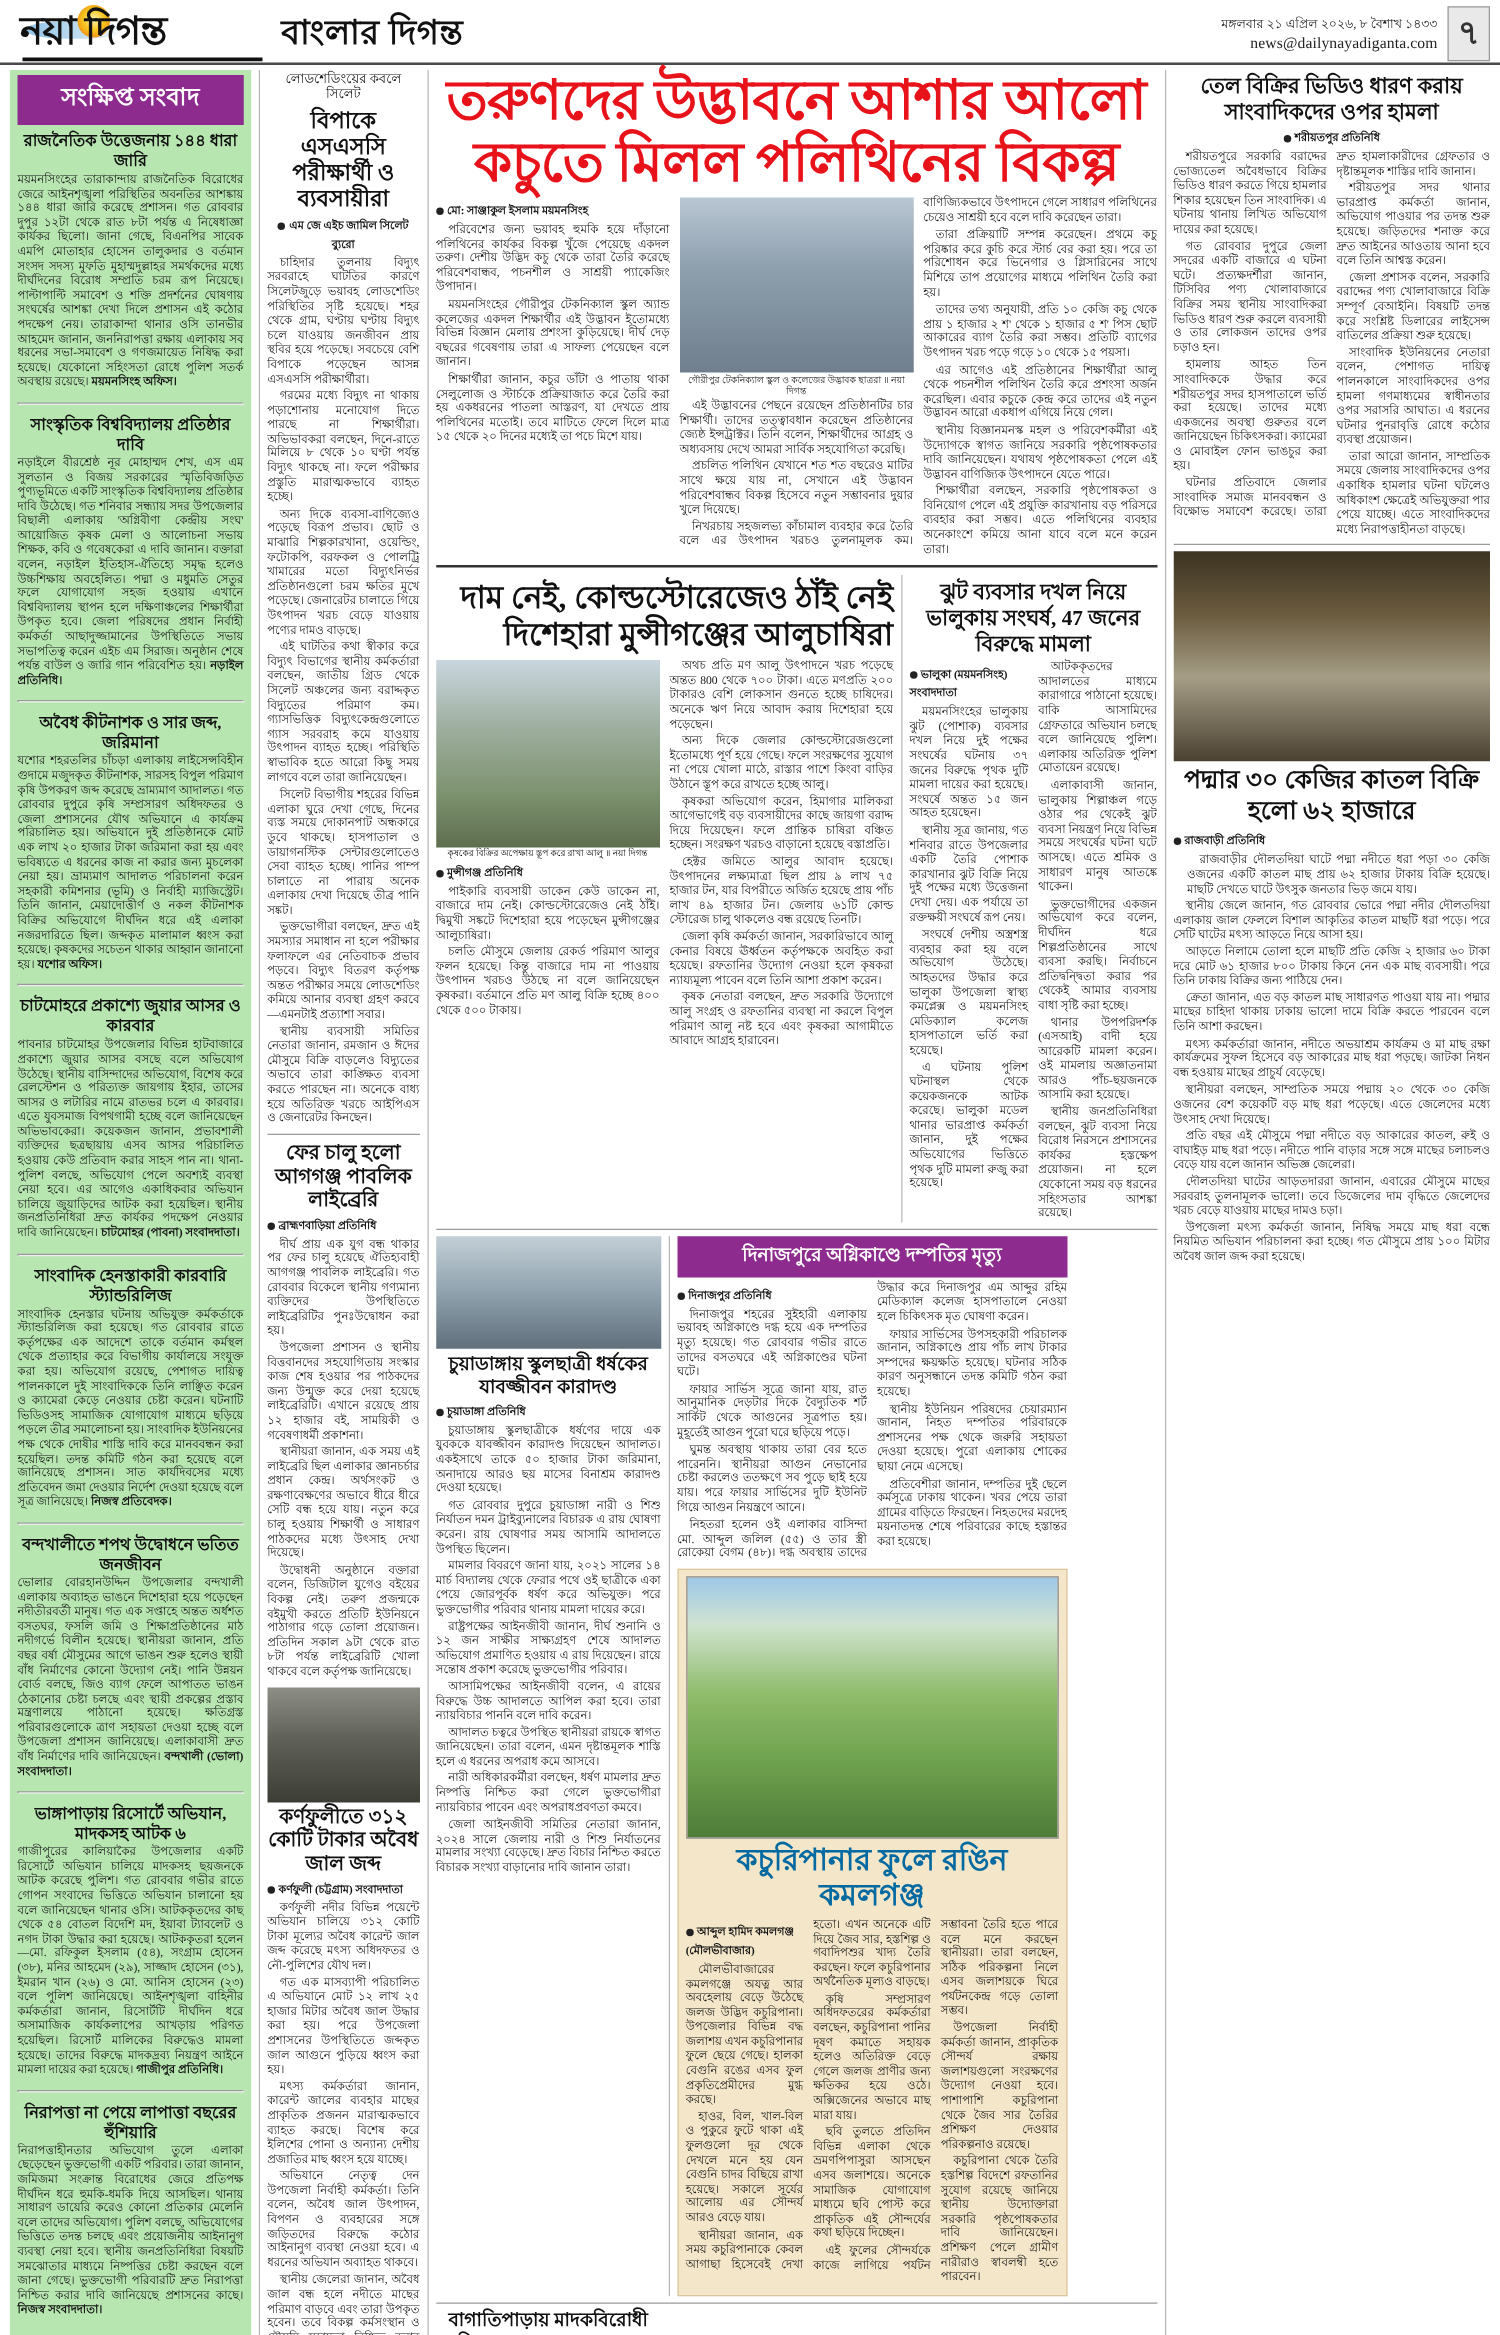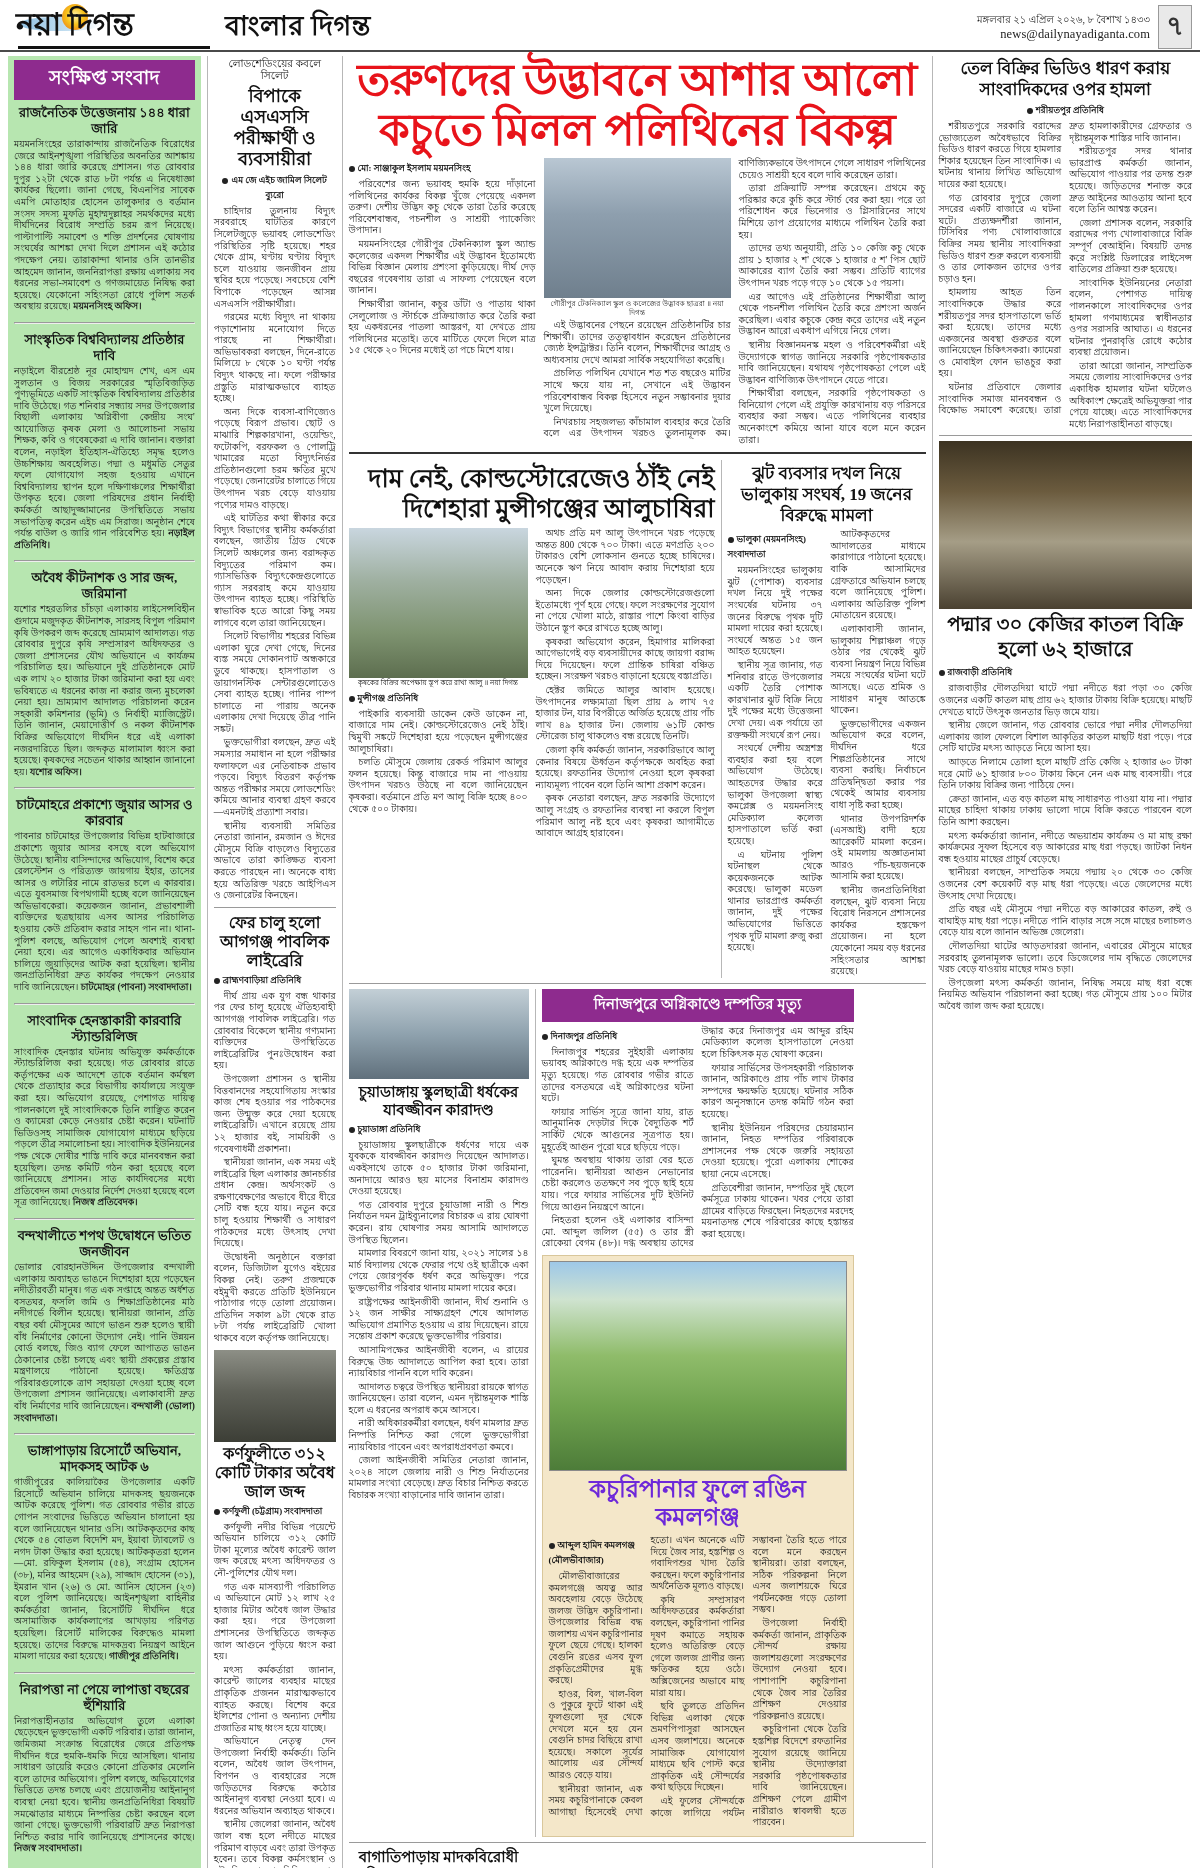--- a/index.html
+++ b/index.html
@@ -172,21 +172,21 @@
     background: #8e2b8e; color: #fff; text-align: center;
     font-weight: 700; font-size: 15px; padding: 3px 4px 5px 4px;
   }
   .cream-box {
     background: #f4e7c9;
     border: 1px solid #d9c79b;
     padding: 5px 6px 7px 6px;
   }
   .cream-head {
     font-weight: 700; text-align: center; font-size: 24px; line-height: 28px;
-    color: #6d28d9; margin: 4px 0 4px 0;
+    color: #0369a1; margin: 4px 0 4px 0;
   }
   .two-col { column-count: 2; column-gap: 8px; }
   .three-col { column-count: 3; column-gap: 8px; }
 </style>
 </head>
 <body>
 
 <div class="page">
 
   <div class="masthead">
@@ -347,21 +347,21 @@
               <p class="indent" style="margin:0 0 2px 0">হেক্টর জমিতে আলুর আবাদ হয়েছে। উৎপাদনের লক্ষ্যমাত্রা ছিল প্রায় ৯ লাখ ৭৫ হাজার টন, যার বিপরীতে অর্জিত হয়েছে প্রায় পাঁচ লাখ ৪৯ হাজার টন। জেলায় ৬১টি কোল্ড স্টোরেজ চালু থাকলেও বন্ধ রয়েছে তিনটি।</p>
               <p class="indent" style="margin:0 0 2px 0">জেলা কৃষি কর্মকর্তা জানান, সরকারিভাবে আলু কেনার বিষয়ে ঊর্ধ্বতন কর্তৃপক্ষকে অবহিত করা হয়েছে। রফতানির উদ্যোগ নেওয়া হলে কৃষকরা ন্যায্যমূল্য পাবেন বলে তিনি আশা প্রকাশ করেন।</p>
               <p class="indent" style="margin:0 0 2px 0">কৃষক নেতারা বলছেন, দ্রুত সরকারি উদ্যোগে আলু সংগ্রহ ও রফতানির ব্যবস্থা না করলে বিপুল পরিমাণ আলু নষ্ট হবে এবং কৃষকরা আগামীতে আবাদে আগ্রহ হারাবেন।</p>
             </div>
           </div>
         </div>
 
         <div class="vrule"></div>
 
         <div style="width:198px">
-          <div class="sub-head-sm" style="font-size:17px;line-height:21px">ঝুট ব্যবসার দখল নিয়ে ভালুকায় সংঘর্ষ, 19 জনের বিরুদ্ধে মামলা</div>
+          <div class="sub-head-sm" style="font-size:17px;line-height:21px">ঝুট ব্যবসার দখল নিয়ে ভালুকায় সংঘর্ষ, 47 জনের বিরুদ্ধে মামলা</div>
           <div class="two-col">
             <div class="byline"><span class="dot"></span><span>ভালুকা (ময়মনসিংহ) সংবাদদাতা</span></div>
             <div class="bodytext">
               <p class="indent" style="margin:0 0 2px 0">ময়মনসিংহের ভালুকায় ঝুট (পোশাক) ব্যবসার দখল নিয়ে দুই পক্ষের সংঘর্ষের ঘটনায় ৩৭ জনের বিরুদ্ধে পৃথক দুটি মামলা দায়ের করা হয়েছে। সংঘর্ষে অন্তত ১৫ জন আহত হয়েছেন।</p>
               <p class="indent" style="margin:0 0 2px 0">স্থানীয় সূত্র জানায়, গত শনিবার রাতে উপজেলার একটি তৈরি পোশাক কারখানার ঝুট বিক্রি নিয়ে দুই পক্ষের মধ্যে উত্তেজনা দেখা দেয়। এক পর্যায়ে তা রক্তক্ষয়ী সংঘর্ষে রূপ নেয়।</p>
               <p class="indent" style="margin:0 0 2px 0">সংঘর্ষে দেশীয় অস্ত্রশস্ত্র ব্যবহার করা হয় বলে অভিযোগ উঠেছে। আহতদের উদ্ধার করে ভালুকা উপজেলা স্বাস্থ্য কমপ্লেক্স ও ময়মনসিংহ মেডিক্যাল কলেজ হাসপাতালে ভর্তি করা হয়েছে।</p>
               <p class="indent" style="margin:0 0 2px 0">এ ঘটনায় পুলিশ ঘটনাস্থল থেকে কয়েকজনকে আটক করেছে। ভালুকা মডেল থানার ভারপ্রাপ্ত কর্মকর্তা জানান, দুই পক্ষের অভিযোগের ভিত্তিতে পৃথক দুটি মামলা রুজু করা হয়েছে।</p>
               <p class="indent" style="margin:0 0 2px 0">আটককৃতদের আদালতের মাধ্যমে কারাগারে পাঠানো হয়েছে। বাকি আসামিদের গ্রেফতারে অভিযান চলছে বলে জানিয়েছে পুলিশ। এলাকায় অতিরিক্ত পুলিশ মোতায়েন রয়েছে।</p>
               <p class="indent" style="margin:0 0 2px 0">এলাকাবাসী জানান, ভালুকায় শিল্পাঞ্চল গড়ে ওঠার পর থেকেই ঝুট ব্যবসা নিয়ন্ত্রণ নিয়ে বিভিন্ন সময়ে সংঘর্ষের ঘটনা ঘটে আসছে। এতে শ্রমিক ও সাধারণ মানুষ আতঙ্কে থাকেন।</p>
               <p class="indent" style="margin:0 0 2px 0">ভুক্তভোগীদের একজন অভিযোগ করে বলেন, দীর্ঘদিন ধরে শিল্পপ্রতিষ্ঠানের সাথে ব্যবসা করছি। নির্বাচনে প্রতিদ্বন্দ্বিতা করার পর থেকেই আমার ব্যবসায় বাধা সৃষ্টি করা হচ্ছে।</p>
@@ -464,21 +464,21 @@
       </div>
 
       <hr class="rule">
 
       <div class="photo ph-fish" style="height:168px;margin-bottom:3px"></div>
 
       <div>
         <div class="colhead" style="font-size:20px;line-height:25px">পদ্মার ৩০ কেজির কাতল বিক্রি হলো ৬২ হাজারে</div>
         <div class="byline"><span class="dot"></span><span>রাজবাড়ী প্রতিনিধি</span></div>
         <div class="bodytext">
-          <p class="indent" style="margin:0 0 2px 0">রাজবাড়ীর দৌলতদিয়া ঘাটে পদ্মা নদীতে ধরা পড়া ৩০ কেজি ওজনের একটি কাতল মাছ প্রায় ৬২ হাজার টাকায় বিক্রি হয়েছে। মাছটি দেখতে ঘাটে উৎসুক জনতার ভিড় জমে যায়।</p>
+          <p class="indent" style="margin:0 0 2px 11px">রাজবাড়ীর দৌলতদিয়া ঘাটে পদ্মা নদীতে ধরা পড়া ৩০ কেজি ওজনের একটি কাতল মাছ প্রায় ৬২ হাজার টাকায় বিক্রি হয়েছে। মাছটি দেখতে ঘাটে উৎসুক জনতার ভিড় জমে যায়।</p>
           <p class="indent" style="margin:0 0 2px 0">স্থানীয় জেলে জানান, গত রোববার ভোরে পদ্মা নদীর দৌলতদিয়া এলাকায় জাল ফেললে বিশাল আকৃতির কাতল মাছটি ধরা পড়ে। পরে সেটি ঘাটের মৎস্য আড়তে নিয়ে আসা হয়।</p>
           <p class="indent" style="margin:0 0 2px 0">আড়তে নিলামে তোলা হলে মাছটি প্রতি কেজি ২ হাজার ৬০ টাকা দরে মোট ৬১ হাজার ৮০০ টাকায় কিনে নেন এক মাছ ব্যবসায়ী। পরে তিনি ঢাকায় বিক্রির জন্য পাঠিয়ে দেন।</p>
           <p class="indent" style="margin:0 0 2px 0">ক্রেতা জানান, এত বড় কাতল মাছ সাধারণত পাওয়া যায় না। পদ্মার মাছের চাহিদা থাকায় ঢাকায় ভালো দামে বিক্রি করতে পারবেন বলে তিনি আশা করছেন।</p>
           <p class="indent" style="margin:0 0 2px 0">মৎস্য কর্মকর্তারা জানান, নদীতে অভয়াশ্রম কার্যক্রম ও মা মাছ রক্ষা কার্যক্রমের সুফল হিসেবে বড় আকারের মাছ ধরা পড়ছে। জাটকা নিধন বন্ধ হওয়ায় মাছের প্রাচুর্য বেড়েছে।</p>
           <p class="indent" style="margin:0 0 2px 0">স্থানীয়রা বলছেন, সাম্প্রতিক সময়ে পদ্মায় ২০ থেকে ৩০ কেজি ওজনের বেশ কয়েকটি বড় মাছ ধরা পড়েছে। এতে জেলেদের মধ্যে উৎসাহ দেখা দিয়েছে।</p>
           <p class="indent" style="margin:0 0 2px 0">প্রতি বছর এই মৌসুমে পদ্মা নদীতে বড় আকারের কাতল, রুই ও বাঘাইড় মাছ ধরা পড়ে। নদীতে পানি বাড়ার সঙ্গে সঙ্গে মাছের চলাচলও বেড়ে যায় বলে জানান অভিজ্ঞ জেলেরা।</p>
           <p class="indent" style="margin:0 0 2px 0">দৌলতদিয়া ঘাটের আড়তদাররা জানান, এবারের মৌসুমে মাছের সরবরাহ তুলনামূলক ভালো। তবে ডিজেলের দাম বৃদ্ধিতে জেলেদের খরচ বেড়ে যাওয়ায় মাছের দামও চড়া।</p>
           <p class="indent" style="margin:0 0 2px 0">উপজেলা মৎস্য কর্মকর্তা জানান, নিষিদ্ধ সময়ে মাছ ধরা বন্ধে নিয়মিত অভিযান পরিচালনা করা হচ্ছে। গত মৌসুমে প্রায় ১০০ মিটার অবৈধ জাল জব্দ করা হয়েছে।</p>
         </div>
       </div>

